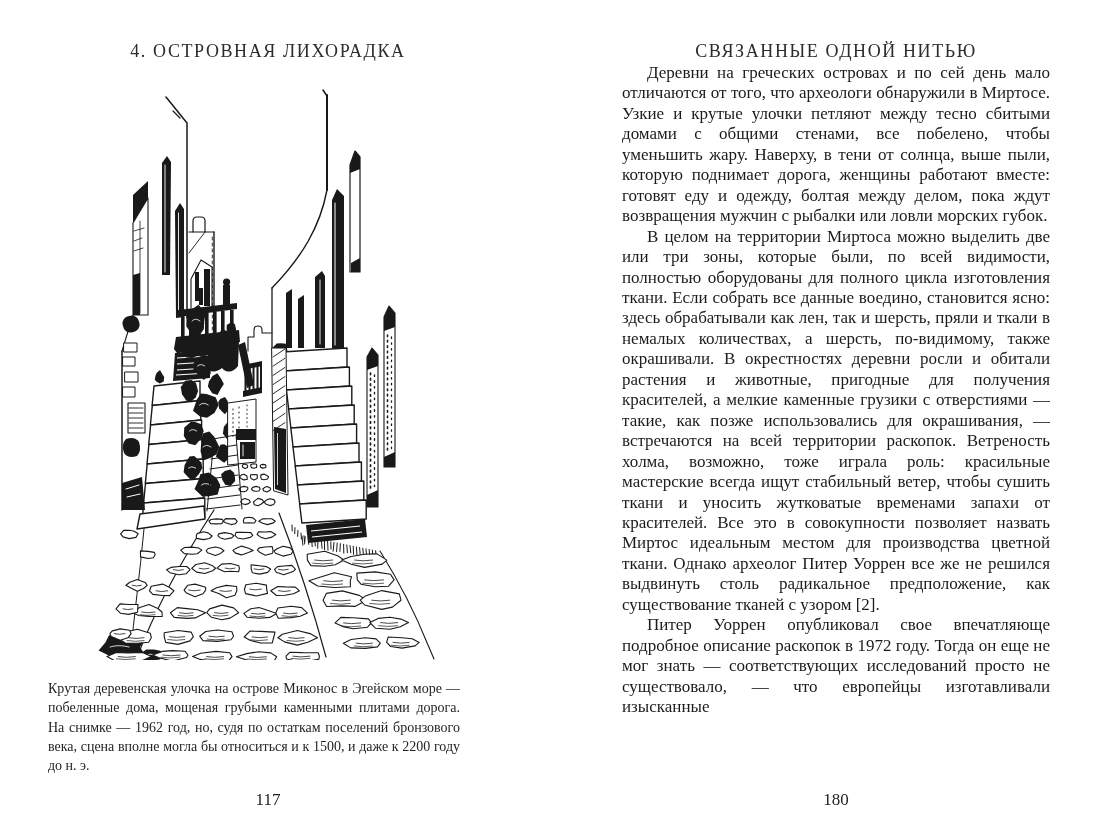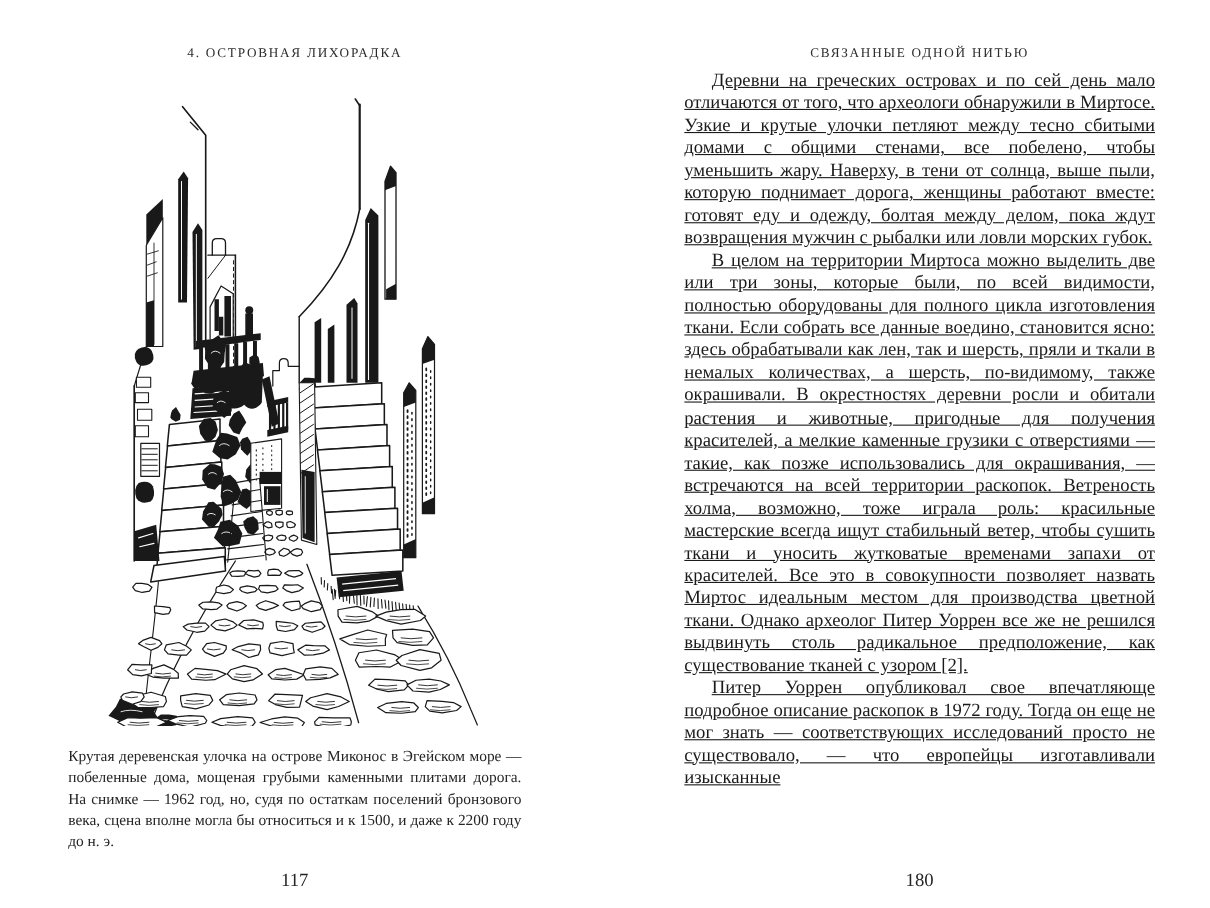--- a/index.html
+++ b/index.html
@@ -3,40 +3,40 @@
 <meta charset="utf-8">
 <style>
   html,body{margin:0;padding:0;overflow:hidden;}
   body{
     width:1100px;height:825px;background:#ffffff;
     font-family:"Liberation Serif","DejaVu Serif",serif;
     color:#1c1c1c;
   }
   .spread{position:relative;width:1100px;height:825px;background:#fff;}
   .running-head{
-    position:absolute;top:41px;font-size:12px;letter-spacing:1.6px;
+    position:absolute;top:41px;font-size:18px;letter-spacing:1.6px;
     color:#2c2c2c;text-align:center;white-space:nowrap;
   }
   .rh-left{left:62px;width:412px;}
   .rh-right{left:622px;width:428px;}
   .illustration{position:absolute;left:64px;top:85px;width:433px;height:575px;}
   .caption{
-    position:absolute;left:62px;top:679px;width:412px;
+    position:absolute;left:48px;top:679px;width:412px;
     font-size:14px;line-height:19.3px;text-align:justify;color:#242424;
   }
   .folio{position:absolute;top:790px;font-size:17px;text-align:center;color:#242424;}
   .folio-left{left:62px;width:412px;}
   .folio-right{left:622px;width:428px;}
   .text-block{
     position:absolute;left:622px;top:63px;width:428px;height:700px;overflow:hidden;
     font-size:17px;line-height:20.45px;text-align:justify;color:#1b1b1b;
     hyphens:auto;-webkit-hyphens:auto;
   }
   .text-block p{margin:0;padding:0;}
-  .text-block p.indent{text-indent:25px;text-decoration:underline;}
+  .text-block p.indent{text-indent:25px;}
   svg{display:block;}
 </style>
 </head>
 <body>
 
 <div class="spread">
 
   <div>
     <div class="running-head rh-left">4. ОСТРОВНАЯ ЛИХОРАДКА</div>
 

